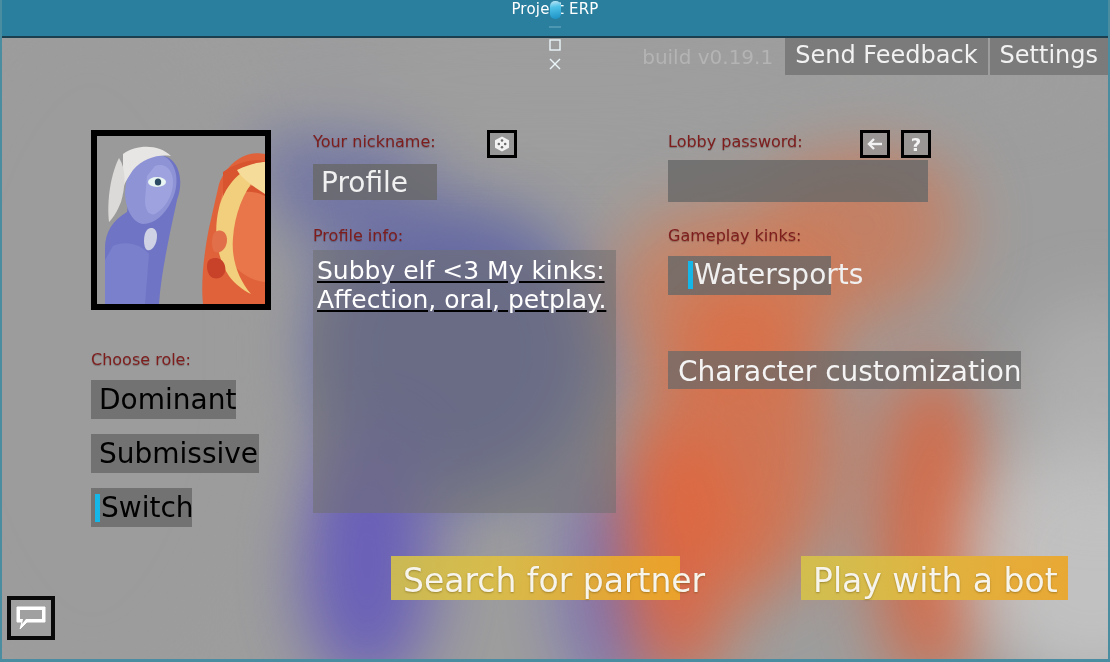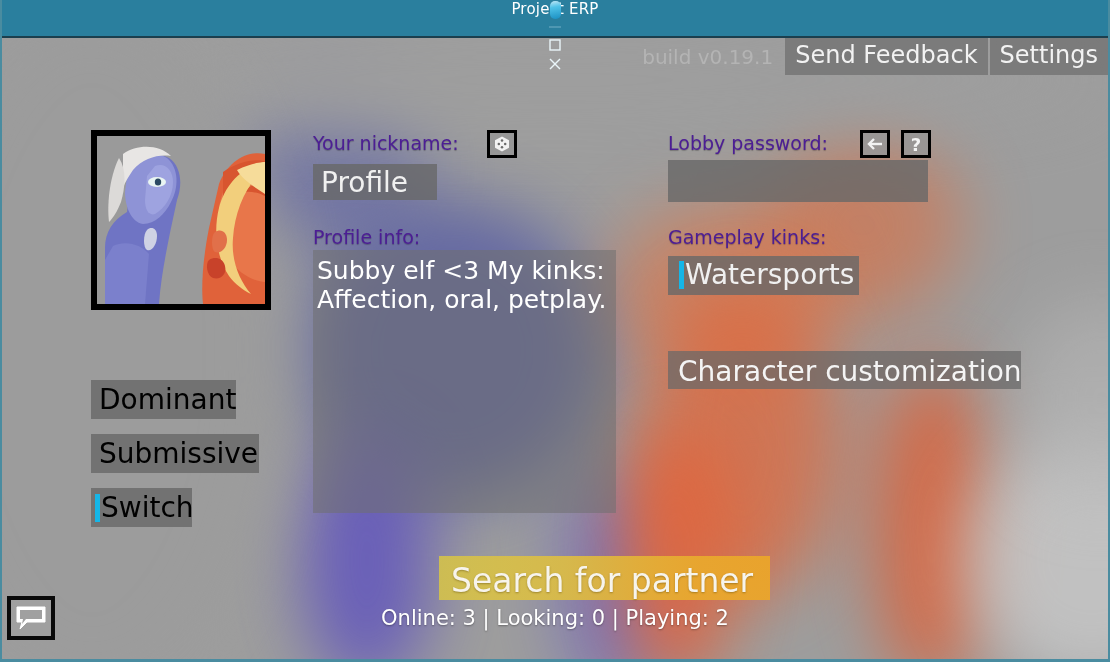--- a/index.html
+++ b/index.html
@@ -205,22 +205,22 @@
     border: 6px solid #000000;
     box-sizing: border-box;
     background: #9b9b9b;
     overflow: hidden;
   }
   .avatar-frame svg { display: block; width: 100%; height: 100%; }
 
   
   .lbl {
     position: absolute;
-    color: #4c1d95;
-    font-size: 19px;
+    color: #7f1d1d;
+    font-size: 16px;
     white-space: nowrap;
     text-shadow: 0 1px 1px rgba(0,0,0,0.25);
   }
 
   
   .field {
     position: absolute;
     background: rgba(104,104,104,0.80);
     color: #f0f0f0;
     font-size: 28px;
@@ -257,20 +257,21 @@
   .sqbtn svg { display: block; }
 
   
   .textarea {
     position: absolute;
     left: 311px; top: 250px;
     width: 303px; height: 263px;
     background: rgba(112,112,112,0.55);
     box-sizing: border-box;
     padding: 6px 6px 0 4px;
+    text-decoration: underline;
   }
   .textarea .ta-text {
     color: #ffffff;
     font-size: 25px;
     line-height: 1.17;
     white-space: pre-wrap;
   }
 
   
   .rolebtn {
@@ -440,35 +441,36 @@
     <div class="sqbtn" style="left:899px; top:130px;">?</div>
     <div class="field empty" style="left:666px; top:160px; width:260px; height:42px;"></div>
 
     <div class="lbl" style="left:311px; top:226px;">Profile info:</div>
     <div class="textarea">
       <div class="ta-text">Subby elf &lt;3 My kinks:
 Affection, oral, petplay.</div>
     </div>
 
     <div class="lbl" style="left:666px; top:226px;">Gameplay kinks:</div>
-    <div class="field" style="left:666px; top:256px; width:191px; height:39px; padding-left:11px;">
+    <div class="field" style="left:666px; top:256px; width:163px; height:39px; padding-left:20px;">
       <span class="caret"></span><span>Watersports</span>
     </div>
 
+    <div class="lbl" style="left:89px; top:350px;">Choose role:</div>
     <div class="rolebtn" style="left:89px; top:380px; width:145px; height:39px;">Dominant</div>
     <div class="rolebtn" style="left:89px; top:434px; width:168px; height:39px;">Submissive</div>
     <div class="rolebtn" style="left:89px; top:488px; width:101px; height:39px; padding-left:4px;">
       <span class="caret"></span><span>Switch</span>
     </div>
 
     <div class="widebtn" style="left:666px; top:351px; width:353px; height:38px;">Character customization</div>
 
-    <div class="goldbtn" style="left:389px; top:556px; width:331px; height:44px;margin-left:48px;">Search for partner</div>
-
-    <div class="statusline">Online: 3 | Looking: 0 | Playing: 2</div>
+    <div class="goldbtn" style="left:389px; top:556px; width:289px; height:44px;">Search for partner</div>
+    <div class="goldbtn" style="left:799px; top:556px; width:267px; height:44px;">Play with a bot</div>
+
 
     <div class="chatbtn">
       <svg width="32" height="26" viewBox="0 0 32 26">
         <path d="M2,2 H30 V17 H12 L5,24 L7,17 H2 Z" fill="#ffffff" stroke="#ffffff" stroke-width="1" stroke-linejoin="round"></path>
         <path d="M5,5 H27 V14 H11 L7,19 L8,14 H5 Z" fill="#a0a0a0"></path>
       </svg>
     </div>
 
   </div>
 </div>

